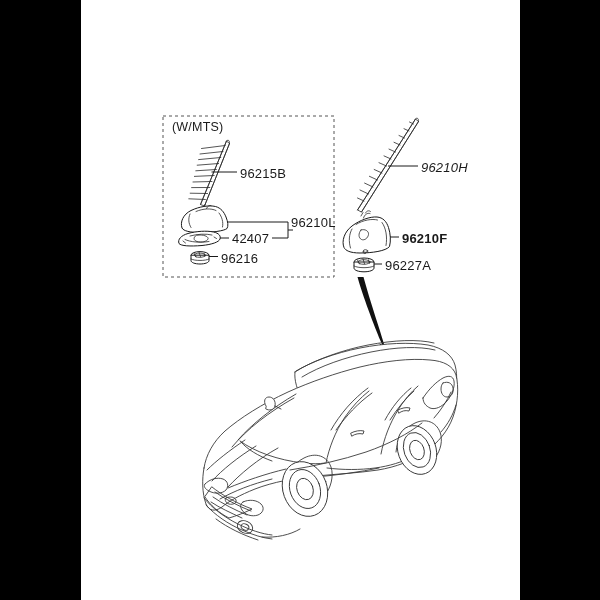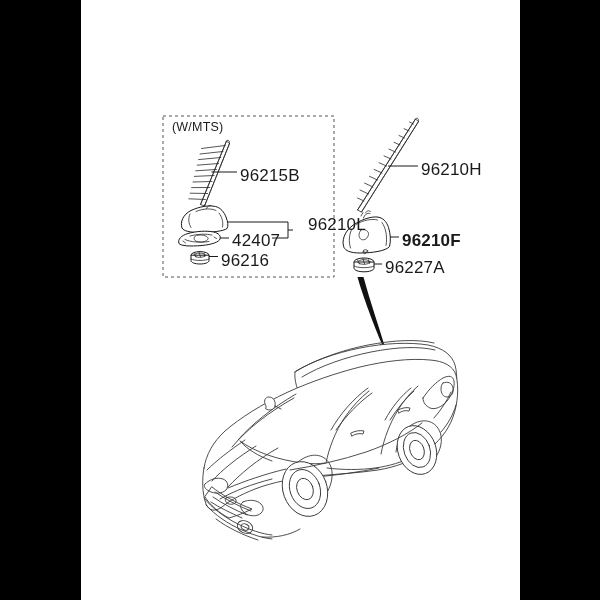--- a/index.html
+++ b/index.html
@@ -38,31 +38,31 @@
     position: absolute;
     top: 0;
     height: 600px;
     background: #000000;
   }
   #lb-left { left: 0; width: 81px; }
   #lb-right { left: 520px; width: 80px; }
   .lbl {
     position: absolute;
     font-family: "Liberation Sans", sans-serif;
-    font-size: 17px;
+    font-size: 13px;
     color: #1a1a1a;
     white-space: nowrap;
     letter-spacing: 0.2px;
   }
   #lbl-wmts { left: 172px; top: 120px; font-size: 12.5px; }
   #lbl-96215B { left: 240px; top: 166px; }
-  #lbl-96210L { left: 308px; top: 215px; }
+  #lbl-96210L { left: 291px; top: 215px; }
   #lbl-96443  { left: 232px; top: 231px; }
   #lbl-96216  { left: 221px; top: 251px; text-align: right; }
-  #lbl-96210H { left: 421px; top: 160px; }
+  #lbl-96210H { left: 421px; top: 160px; font-style: italic; }
   #lbl-96210F { left: 402px; top: 231px; font-weight: bold; }
   #lbl-96227A { left: 385px; top: 258px; }
 </style>
 </head>
 <body>
 
 <div id="page">
 
   <div id="canvas"></div>
 

